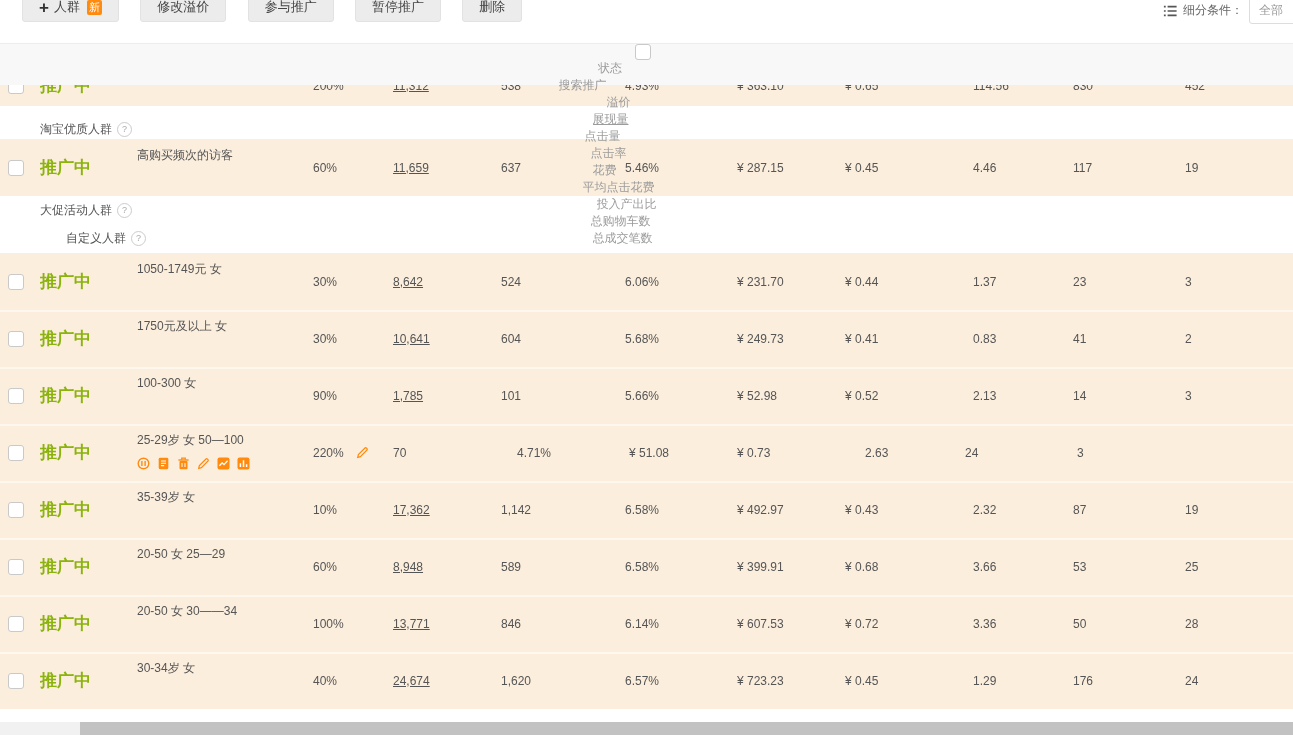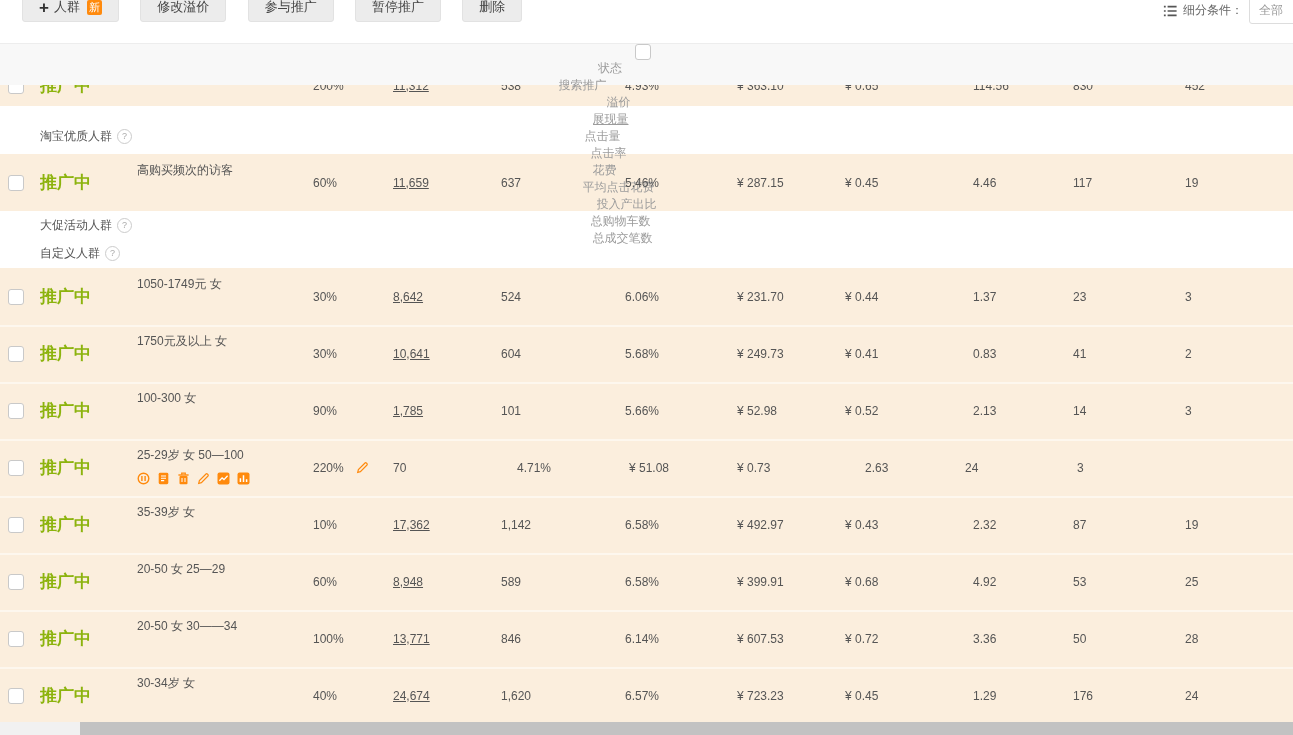--- a/index.html
+++ b/index.html
@@ -57,22 +57,22 @@
   .namecell{padding-top:9px;}
   .crowd-name{color:#555;line-height:14px;}
   .actions{display:flex;gap:7px;margin-top:10px;align-items:center;}
   .aicon{display:inline-flex;width:13px;height:13px;color:#ff8a0d;cursor:pointer;}
   .aicon svg{width:13px;height:13px;}
   .pedit{margin-left:12px;}
   .row-section{
     display:flex;align-items:center;gap:5px;background:#fff;height:28px;
     padding-left:40px;box-sizing:border-box;color:#555;
   }
-  .row-section.tall{height:48px;padding-top:13px;}
-  .row-section.h29{height:29px;}
+  .row-section.tall{height:33px;padding-top:13px;}
+  .row-section.h29{height:29px;margin-left:26px;}
   .qmark{
     display:inline-flex;align-items:center;justify-content:center;
     width:13px;height:13px;border:1px solid #ccc;border-radius:50%;
     color:#aaa;font-size:9px;line-height:1;cursor:pointer;
   }
   .row-partial{height:21px;overflow:hidden;}
   .row-partial .row-data{margin-top:-28px;}
   
   .hscroll{
     position:absolute;left:0;right:0;bottom:0;height:13px;background:#f1f1f1;
@@ -470,21 +470,21 @@
       <div class="c col-6 vmid">
         <span>6.58%</span>
       </div>
       <div class="c col-7 vmid">
         <span>¥ 399.91</span>
       </div>
       <div class="c col-8 vmid">
         <span>¥ 0.68</span>
       </div>
       <div class="c col-9 vmid">
-        <span>4.92</span>
+        <span>3.66</span>
       </div>
       <div class="c col-10 vmid">
         <span>53</span>
       </div>
       <div class="c col-11 vmid">
         <span>25</span>
       </div>
     </div>
     <div class="row-data sep">
       <div class="c col-0 vmid">

